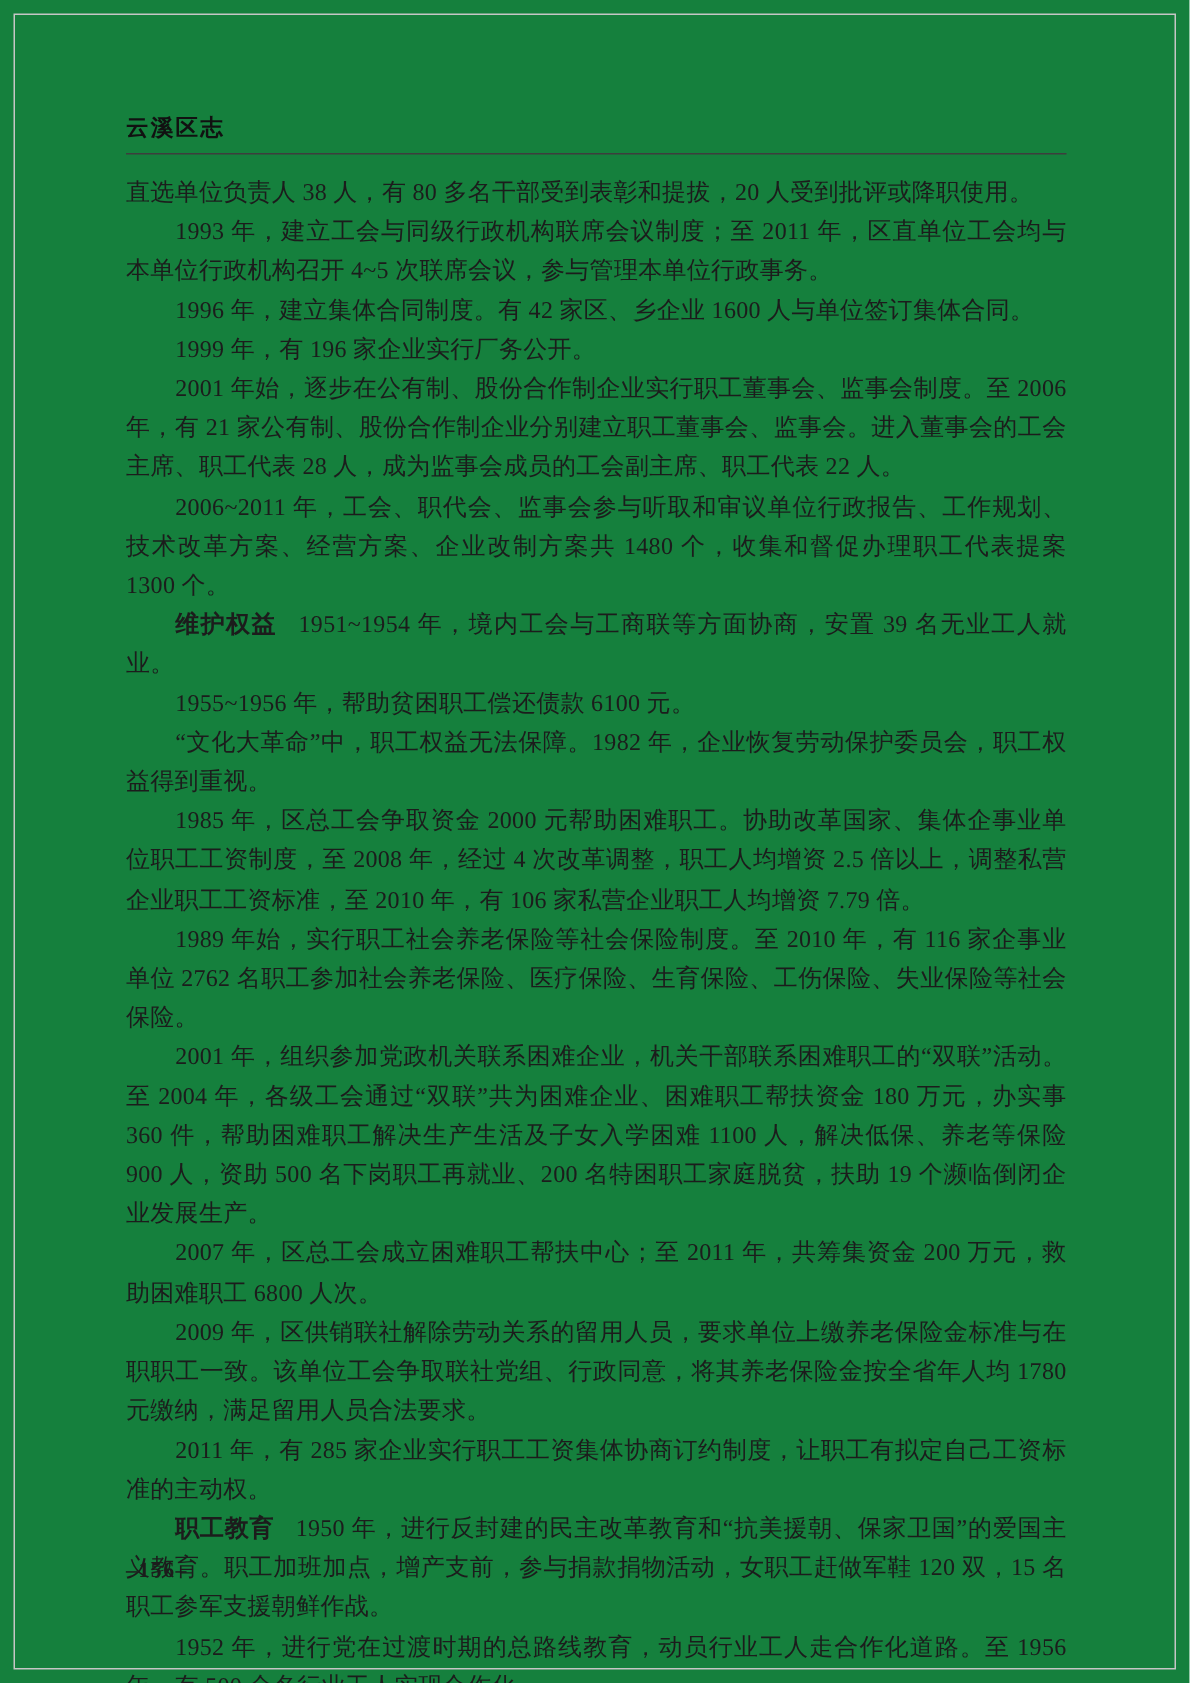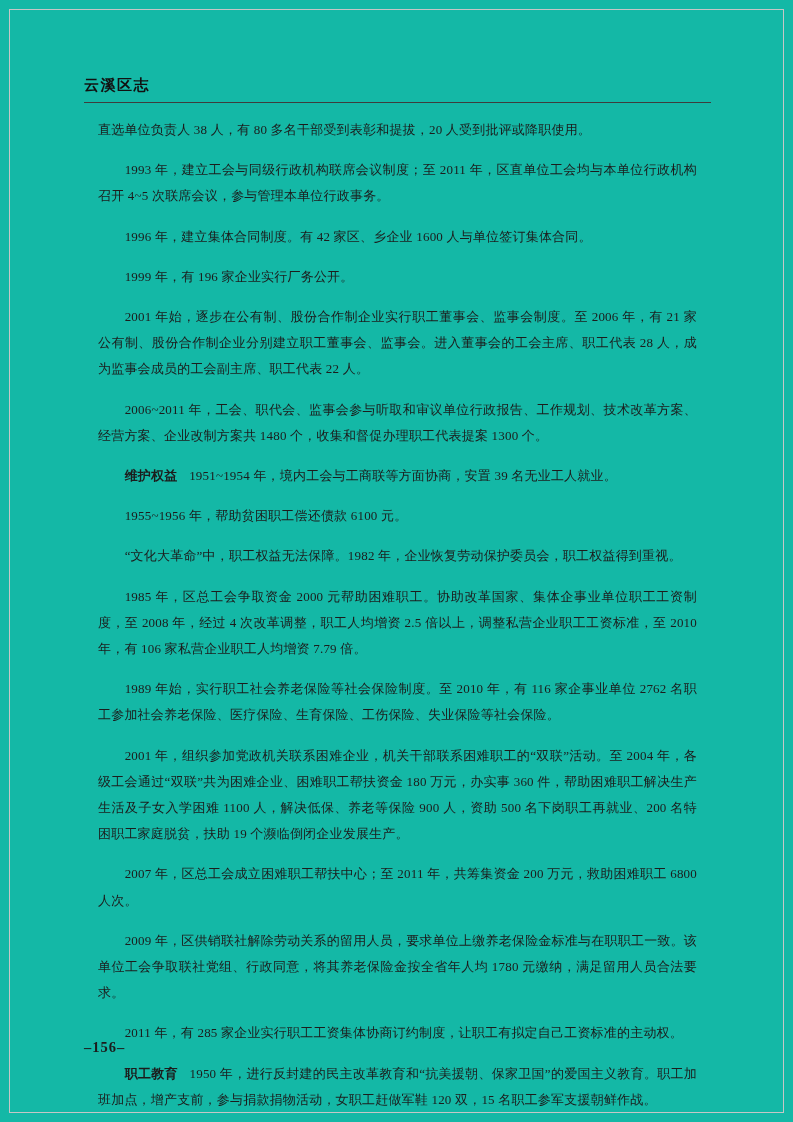--- a/index.html
+++ b/index.html
@@ -1,20 +1,20 @@
 <!DOCTYPE html>
 <html><head>
 <meta charset="utf-8">
 <style>
   html,body { margin:0; padding:0; background:#ffffff; }
   .page {
     position:relative;
     width:793px; height:1122px;
     margin:0 auto;
-    background:#14b8a6;
+    background:#15803d;
     box-sizing:border-box;
     font-family:"Liberation Serif","DejaVu Serif",serif;
     color:#1c1c1c;
     overflow:hidden;
   }
   .frame {
     position:absolute; top:9px; left:9px; right:9px; bottom:9px;
     border:1px solid #c6c6c6;
     pointer-events:none;
   }
@@ -29,23 +29,23 @@
     letter-spacing:1.5px;
     color:#111111;
   }
   .header-rule {
     border-bottom:1.5px solid #3d3d3d;
     margin-top:7px;
     width:100%;
   }
   .body-text { margin-top:13px; }
   p.para {
-    margin:14px;
+    margin:0;
     text-indent:2.05em;
-    font-size:13px;
+    font-size:16px;
     line-height:26.2px;
     text-align:justify;
     letter-spacing:0.2px;
   }
   p.noindent { text-indent:0; }
   b.lead {
     font-weight:bold;
     font-family:"Liberation Sans","DejaVu Sans",sans-serif;
     margin-right:0.9em;
   }

